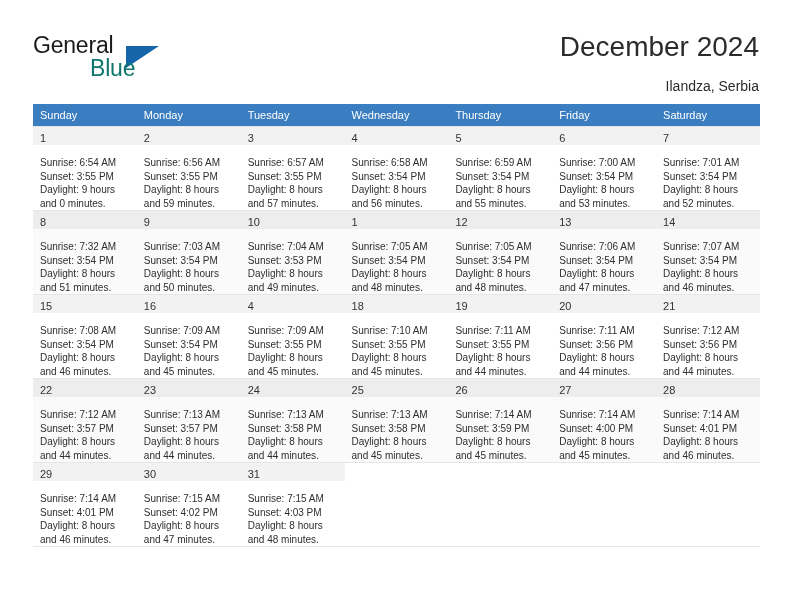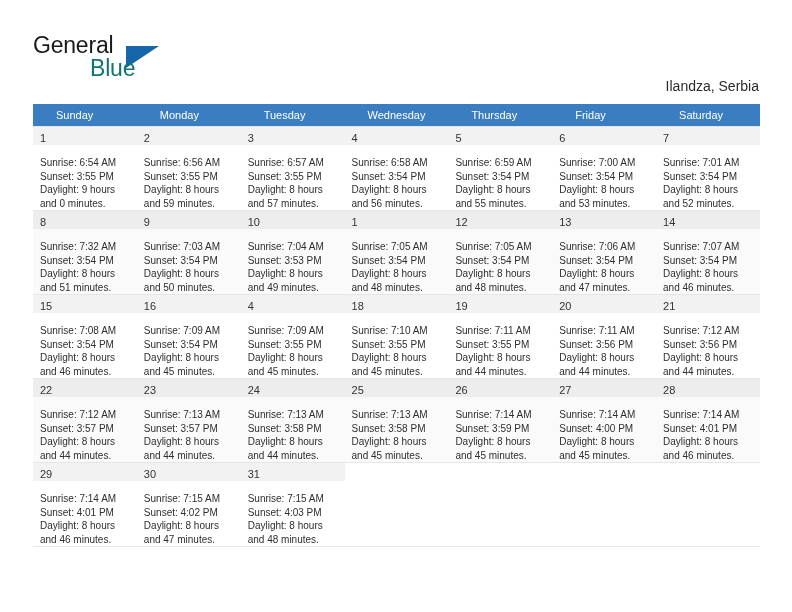--- a/index.html
+++ b/index.html
@@ -92,21 +92,21 @@
     width: 727px;
     border-collapse: collapse;
     table-layout: fixed;
   }
   .calendar th {
     background: #3a7ec1;
     color: #ffffff;
     font-size: 11px;
     font-weight: normal;
     text-align: left;
-    padding: 5px 0 5px 23px;
+    padding: 5px 0 5px 7px;
     height: 11px;
     border: none;
   }
   .calendar td {
     vertical-align: top;
     border: 1px solid #e6e6e6;
     border-left: none;
     border-right: none;
     padding: 0;
     height: 83px;
@@ -149,20 +149,21 @@
 <div class="page">
 
   <div class="header">
 
     <div class="logo">
       <span class="logo-general">General</span>
       <span class="logo-triangle"></span>
       <span class="logo-blue">Blue</span>
     </div>
 
+    <div class="title">December 2024</div>
     <div class="subtitle">Ilandza, Serbia</div>
   </div>
 
   <table class="calendar">
     <thead>
       <tr>
         <th>Sunday</th>
         <th>Monday</th>
         <th>Tuesday</th>
         <th>Wednesday</th>

